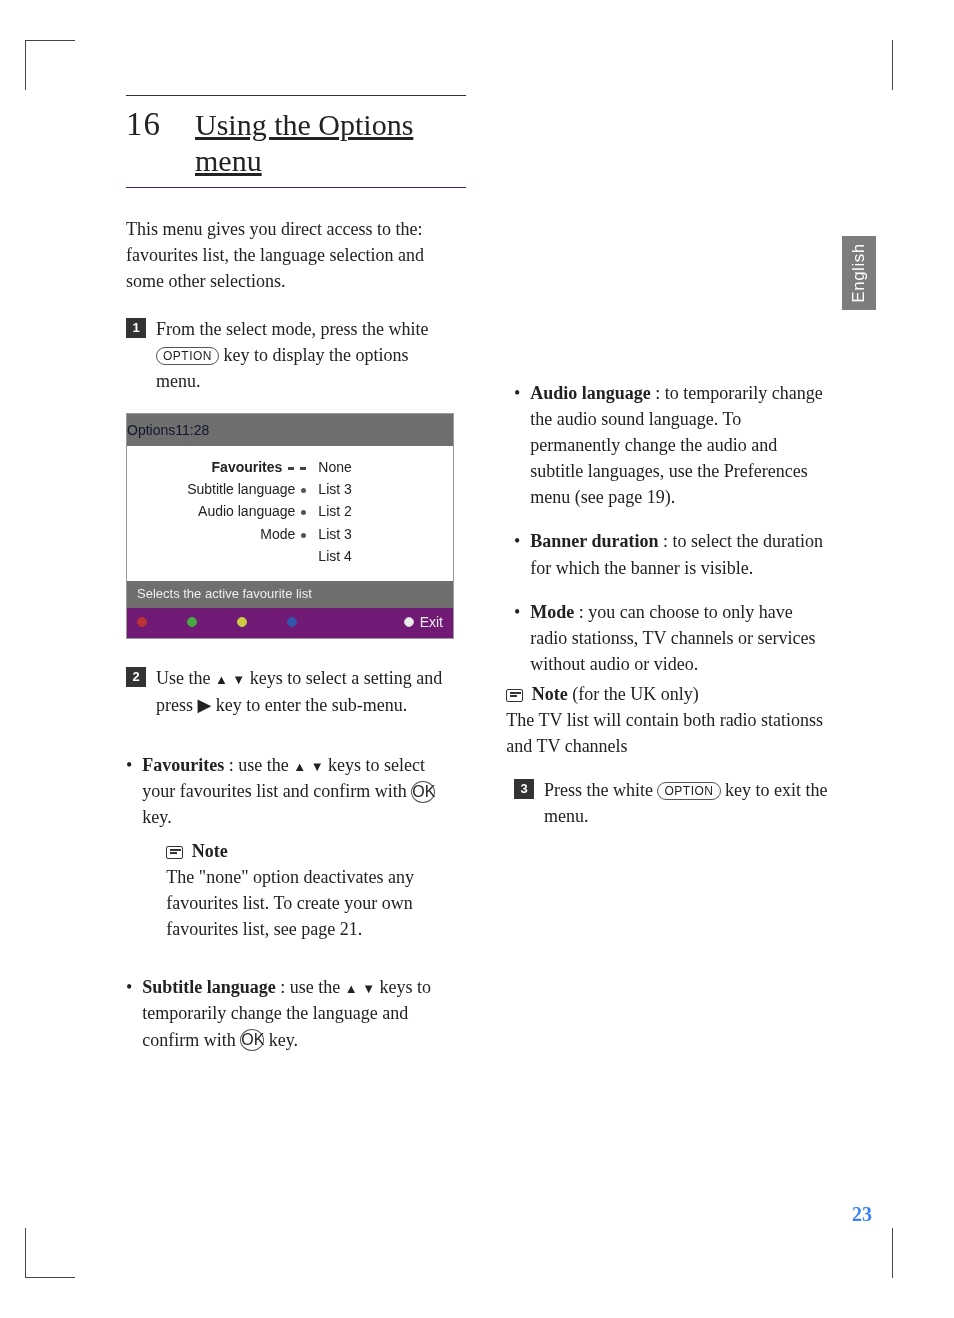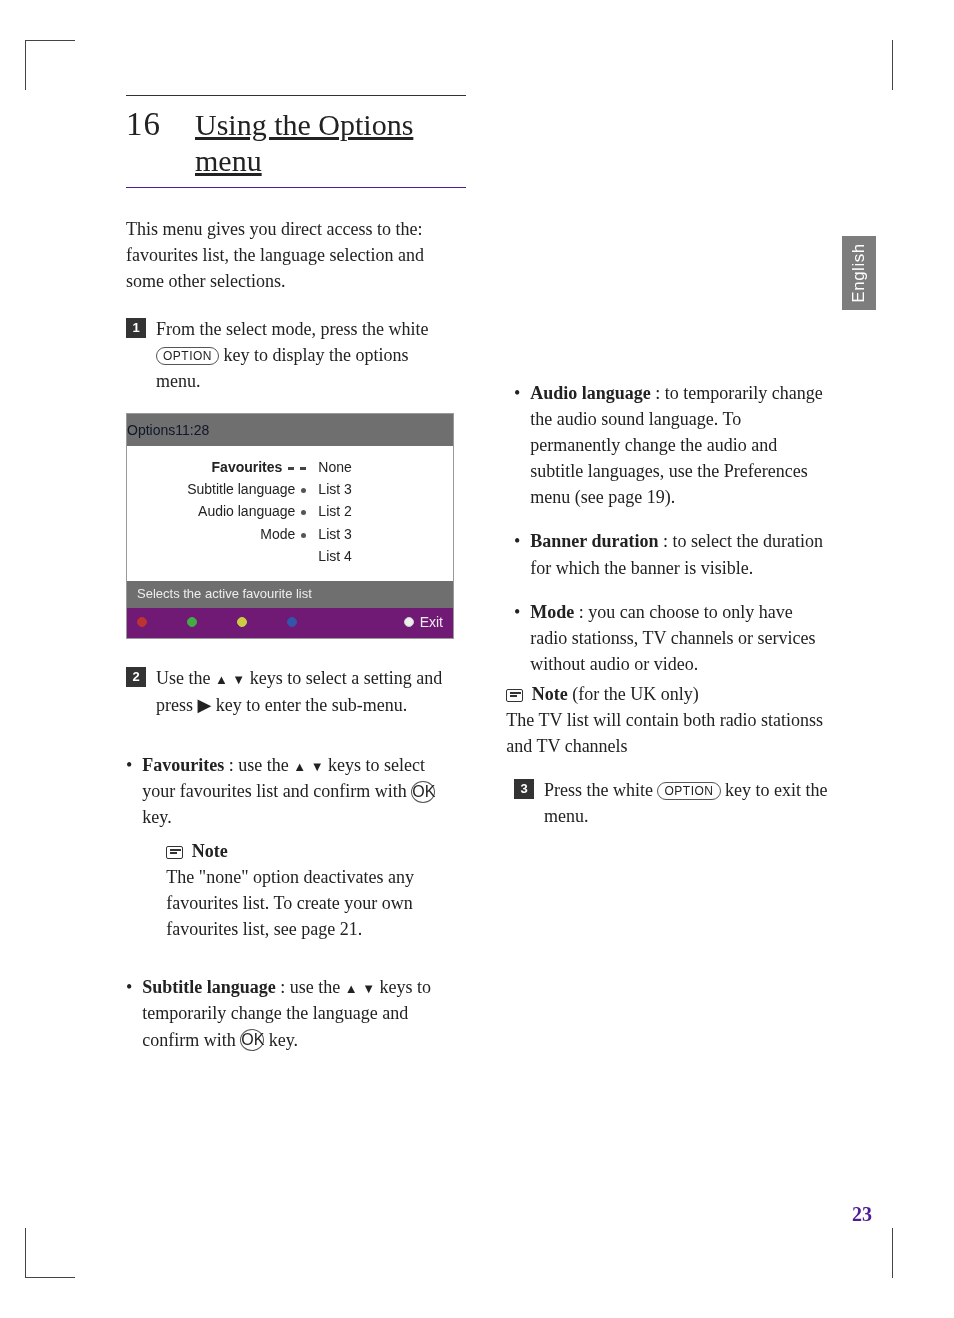--- a/index.html
+++ b/index.html
@@ -30,21 +30,21 @@
     align-items: center;
     justify-content: center;
   }
   .side-tab span { transform: rotate(-90deg); display:inline-block; letter-spacing:0.5px;}
 
   .page-number {
     position: absolute;
     right: 82px;
     bottom: 92px;
     font-weight: bold;
-    color: #4c1d95;
+    color: #3b82f6;
     font-size: 20px;
   }
 
   .content {
     position: absolute;
     top: 95px;
     left: 126px;
     width: 706px;
   }
   .heading {

